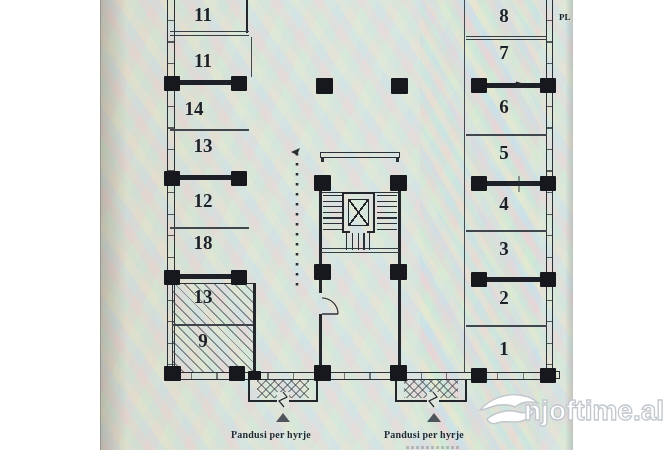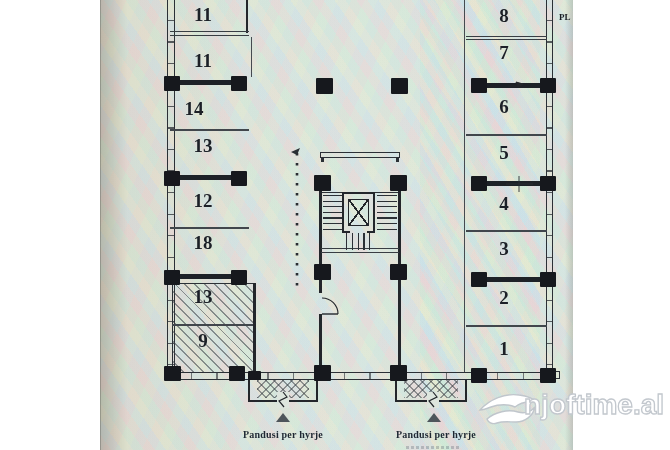--- a/index.html
+++ b/index.html
@@ -49,29 +49,29 @@
   .ramp{border-left:2.5px solid #23262b;border-right:2.5px solid #23262b;border-bottom:2px solid #23262b;}
   .ramp::before{content:'';position:absolute;left:7px;right:7px;top:0;bottom:2px;
       background:repeating-linear-gradient(45deg,rgba(58,64,70,.5) 0 1.2px,transparent 1.2px 6px),
                  repeating-linear-gradient(-45deg,rgba(58,64,70,.5) 0 1.2px,transparent 1.2px 6px);}
   .tri{width:0!important;height:0!important;border-left:7px solid transparent;border-right:7px solid transparent;
        border-bottom:9px solid #4e555b;background:none;}
   .sq{border:1px solid #2b3036;background:transparent;}
   
   .rm{position:absolute;width:36px;text-align:center;font:700 19px "Liberation Serif",serif;
       color:#1c2027;z-index:4;text-shadow:0 0 3px rgba(221,229,221,.9);}
-  .entrance-label{position:absolute;width:104px;text-align:center;font:600 10px "Liberation Serif",serif;
+  .entrance-label{position:absolute;width:104px;font:600 10px "Liberation Serif",serif;
       color:#1f2833;z-index:4;letter-spacing:.2px;}
   .corner-note{position:absolute;left:559px;top:12px;font:700 9px "Liberation Serif",serif;color:#1a1d22;z-index:4;}
   .micro-text{position:absolute;left:406px;top:446px;width:54px;height:3px;z-index:4;opacity:.5;
       background:repeating-linear-gradient(90deg,rgba(80,92,104,.6) 0 3px,transparent 3px 5px);}
   
   .overlay{position:absolute;left:0;top:0;z-index:5;pointer-events:none;}
   
-  .watermark{position:absolute;left:474px;top:389px;display:flex;z-index:6;}
+  .watermark{position:absolute;left:474px;top:389px;display:flex;align-items:center;z-index:6;}
   .wm-text{font:700 28px "Liberation Sans",sans-serif;color:#ffffff;margin-left:-16px;letter-spacing:0;
       -webkit-text-stroke:1.3px #c3c8ce;text-shadow:0 0 1px #c9ced4;}
 </style>
 </head>
 <body>
 
 <div class="canvas">
 
   <div class="paper">
     <div class="moire1"></div>

